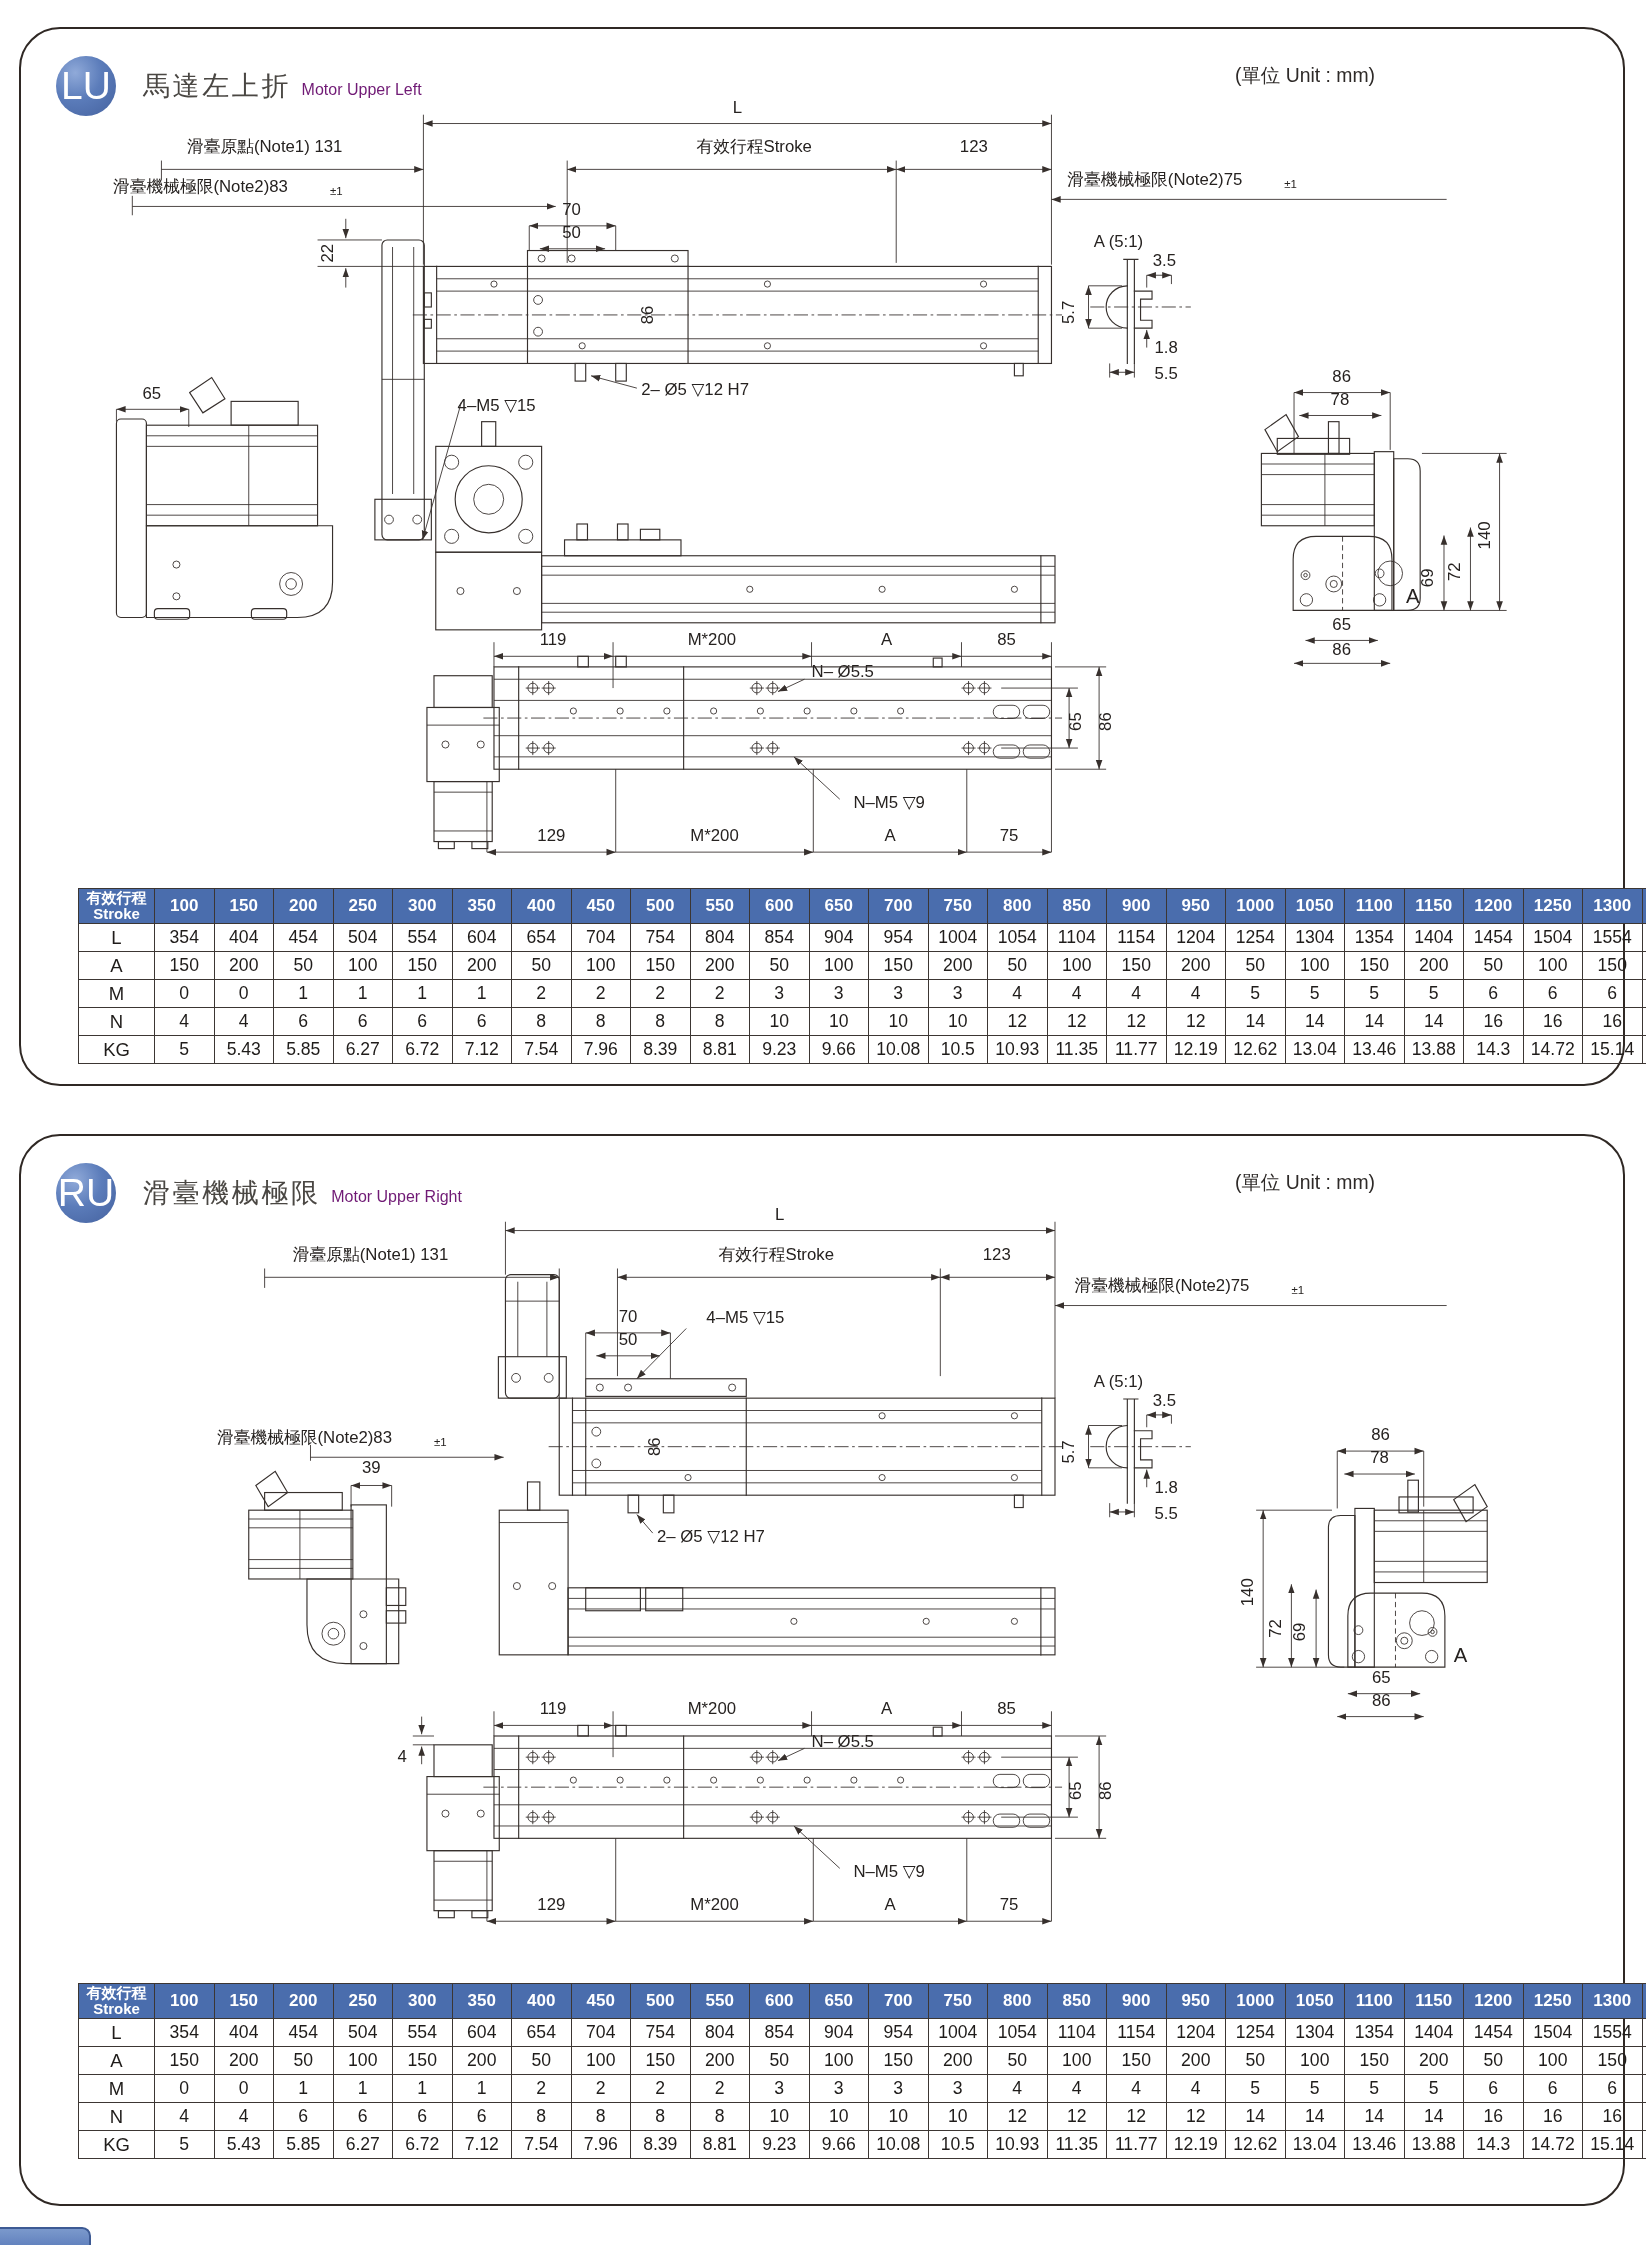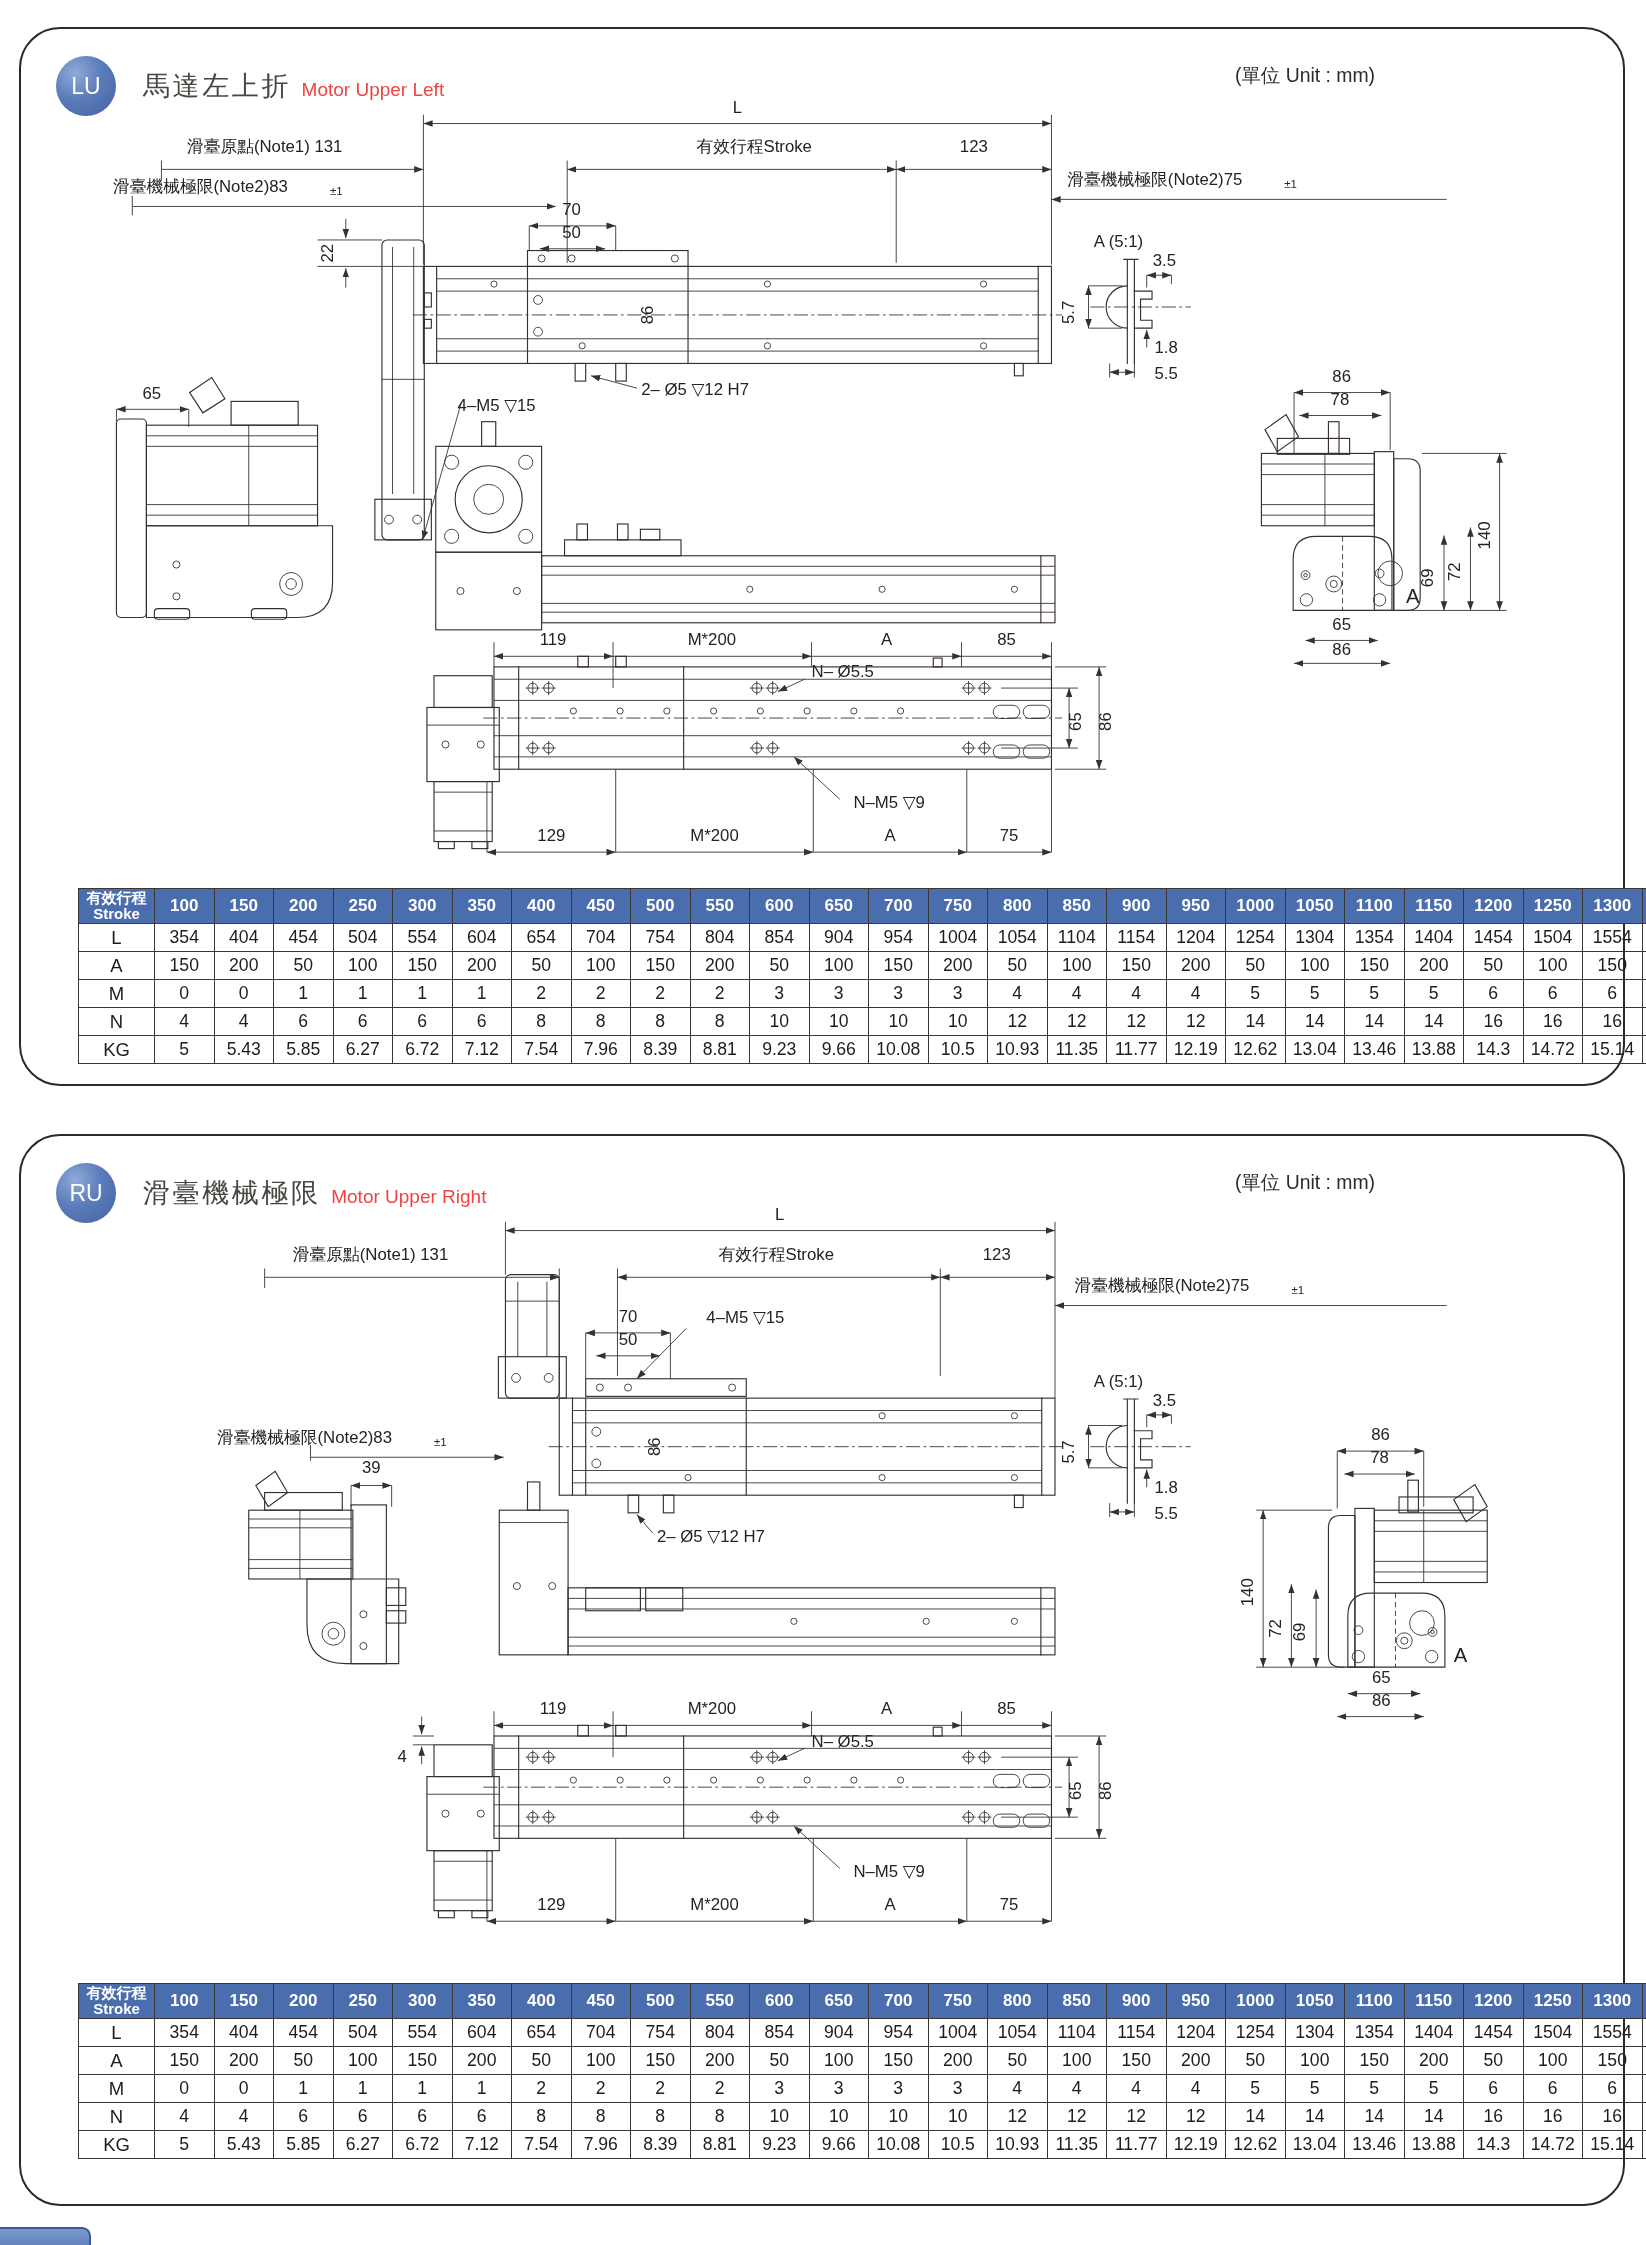--- a/index.html
+++ b/index.html
@@ -4,23 +4,23 @@
 <style>
   html,body{margin:0;padding:0}
   body{width:1646px;height:2245px;background:#fff;position:relative;
        font-family:"Liberation Sans","DejaVu Sans",sans-serif;overflow:hidden}
   .panel{position:absolute;left:19.4px;width:1602px;border:2.6px solid #2f2824;border-radius:41px;background:#fff}
   #panel-lu{top:26.5px;height:1055px}
   #panel-ru{top:1134px;height:1068px}
   .hdr{position:absolute;display:flex;align-items:center;height:60px}
   .badge{width:60px;height:60px;border-radius:50%;flex:0 0 60px;
          background:radial-gradient(circle at 32% 28%,#90aad9 0%,#5b7cba 45%,#44619e 100%);
-         color:#fff;font-size:23px;display:flex;align-items:center;justify-content:center}
+         color:#fff;font-size:39px;display:flex;align-items:center;justify-content:center}
   .title-zh{font-size:27px;color:#4a4743;letter-spacing:2.6px;margin-left:27px;white-space:nowrap}
-  .title-en{font-size:19px;color:#ef4444;margin-left:10.6px;white-space:nowrap;padding-top:7px}
+  .title-en{font-size:16px;color:#701a75;margin-left:10.6px;white-space:nowrap;padding-top:7px}
   .unit{position:absolute;left:1235px;width:309px;text-align:left;font-size:19.4px;color:#2e2a28}
   table.spec{position:absolute;left:78px;width:1624px;border-collapse:collapse;table-layout:fixed}
   table.spec th,table.spec td{border:1.4px solid #3c3633;text-align:center;padding:0;
         height:27px;color:#1f1c1a;font-size:17.6px;overflow:hidden;white-space:nowrap}
   table.spec thead th{background:#4a6dad;color:#fff;font-weight:bold;height:34px;font-size:17px}
   table.spec thead th.th0{font-size:15px;line-height:1.08}
   table.spec td.rl{font-size:18.5px}
   svg.overlay{position:absolute;left:0;top:0;pointer-events:none}
   .s{stroke:#37302d;stroke-width:1.3;fill:none;stroke-linecap:square}
   .d{stroke:#37302d;stroke-width:1;fill:none}

